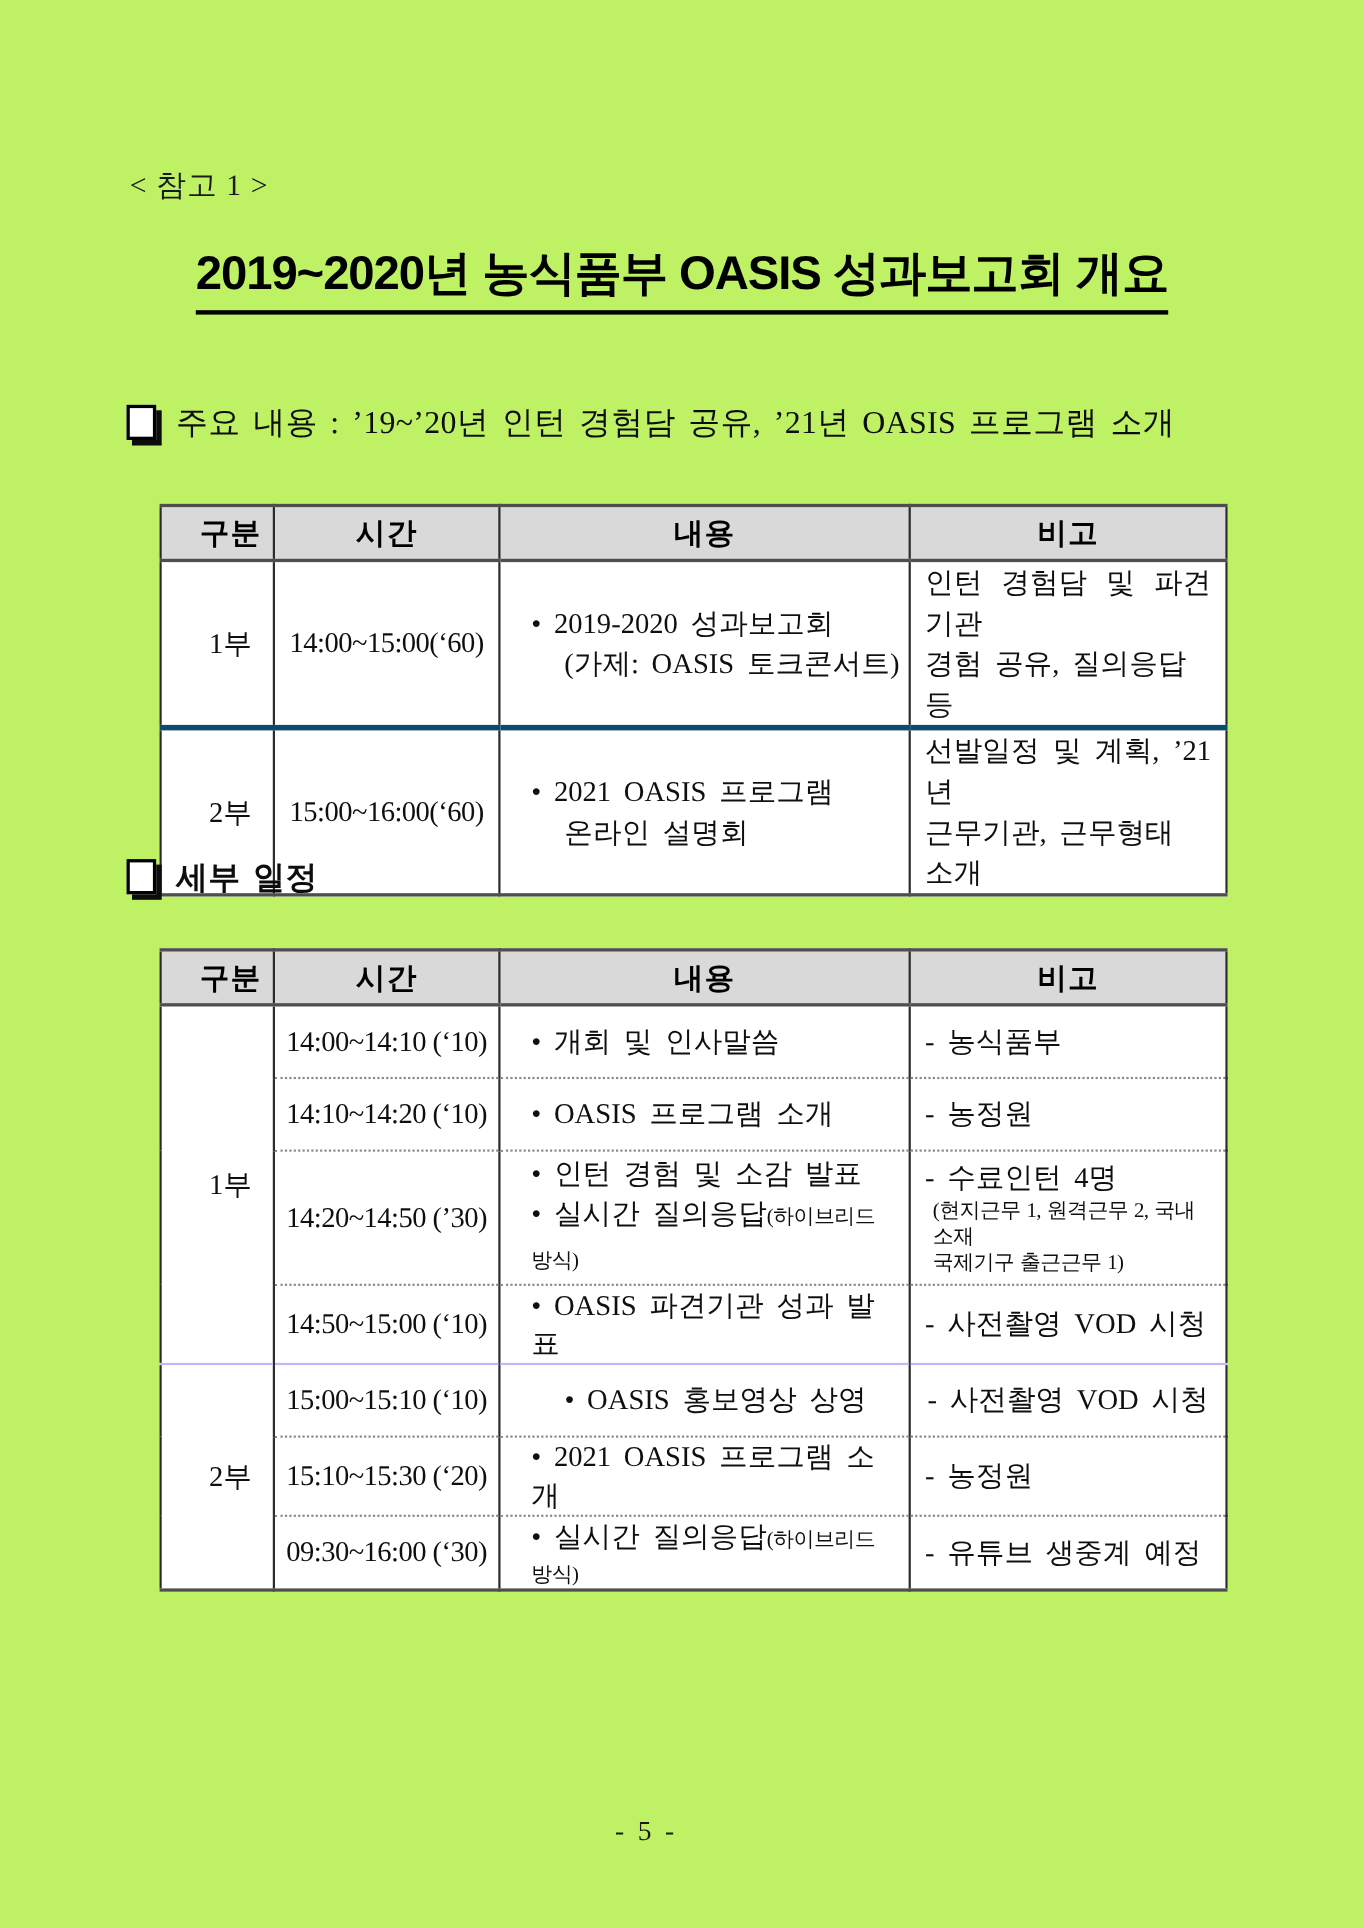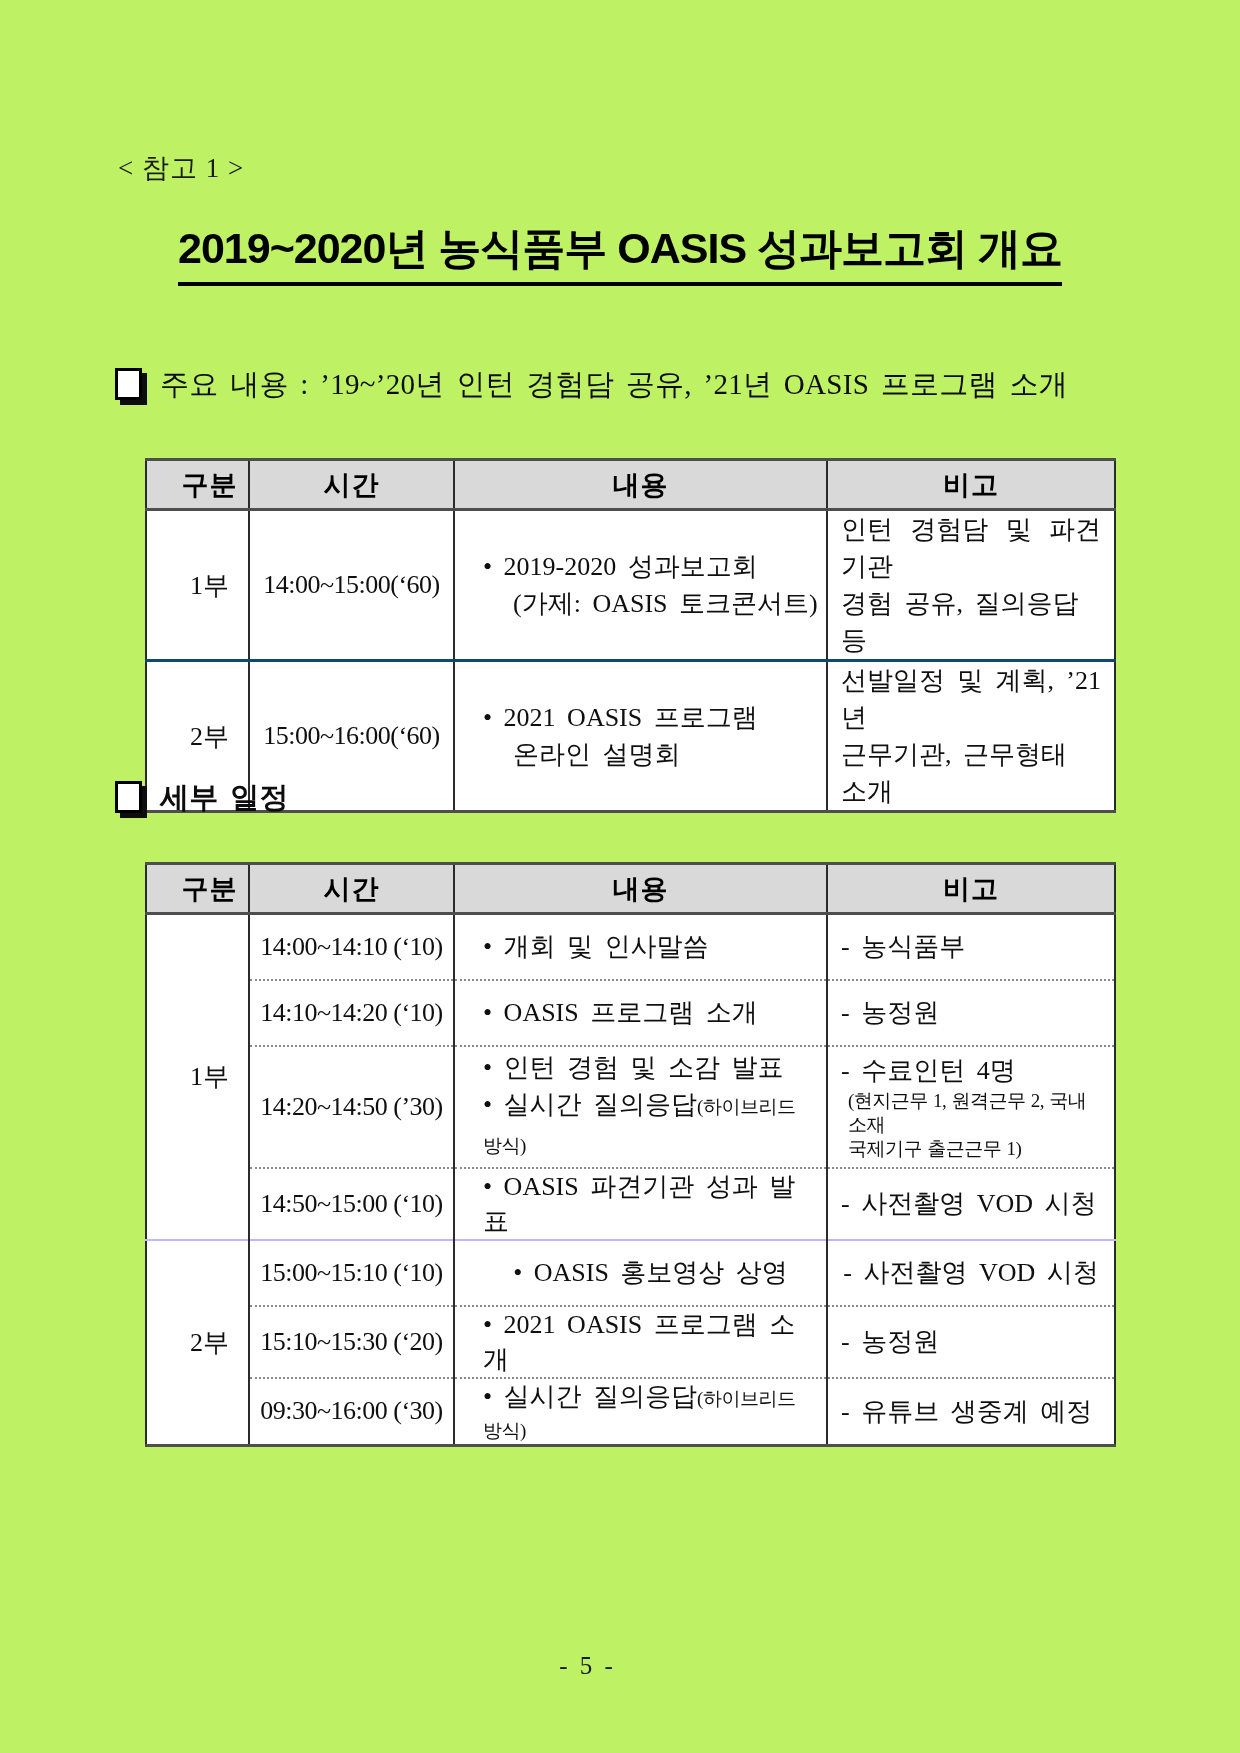--- a/index.html
+++ b/index.html
@@ -75,21 +75,21 @@
   td.part-cell { text-align:center; }
   td.time-cell { text-align:center; letter-spacing:-0.5px; }
   td.content-cell { padding-left:28px; padding-right:8px; word-spacing:5px; }
   td.remark-cell { padding-left:13px; padding-right:13px; word-spacing:5px;font-family:Liberation Serif, serif; }
   .line { line-height:37px; }
   .indent { padding-left:30px; }
   .justify-last { text-align:justify; text-align-last:justify; }
   .small { font-size:19px; word-spacing:1px; letter-spacing:-0.5px; }
   .small-block { line-height:24px; padding-left:7px; }
   
-  .t1 tr.sep td { border-top:3px solid #0c4a6e; }
+  .t1 tr.sep td { border-top:5px solid #0c4a6e; }
   .t1 td { height:107px; }
   
   .r66 { height:66px; } .r122 { height:122px; } .r70 { height:70px; } .r68 { height:68px; }
   
   .t2 td.dot { border-top:2px dotted #8a8a8a; }
   
   .t2 tr.group-sep td { border-top:2px solid #c4b5fd;text-align:center; }
   .footer {
     position:absolute; top:1652px; left:0; width:1175px;
     text-align:center; font-size:25px; letter-spacing:3px; color:#1a1a1a;

